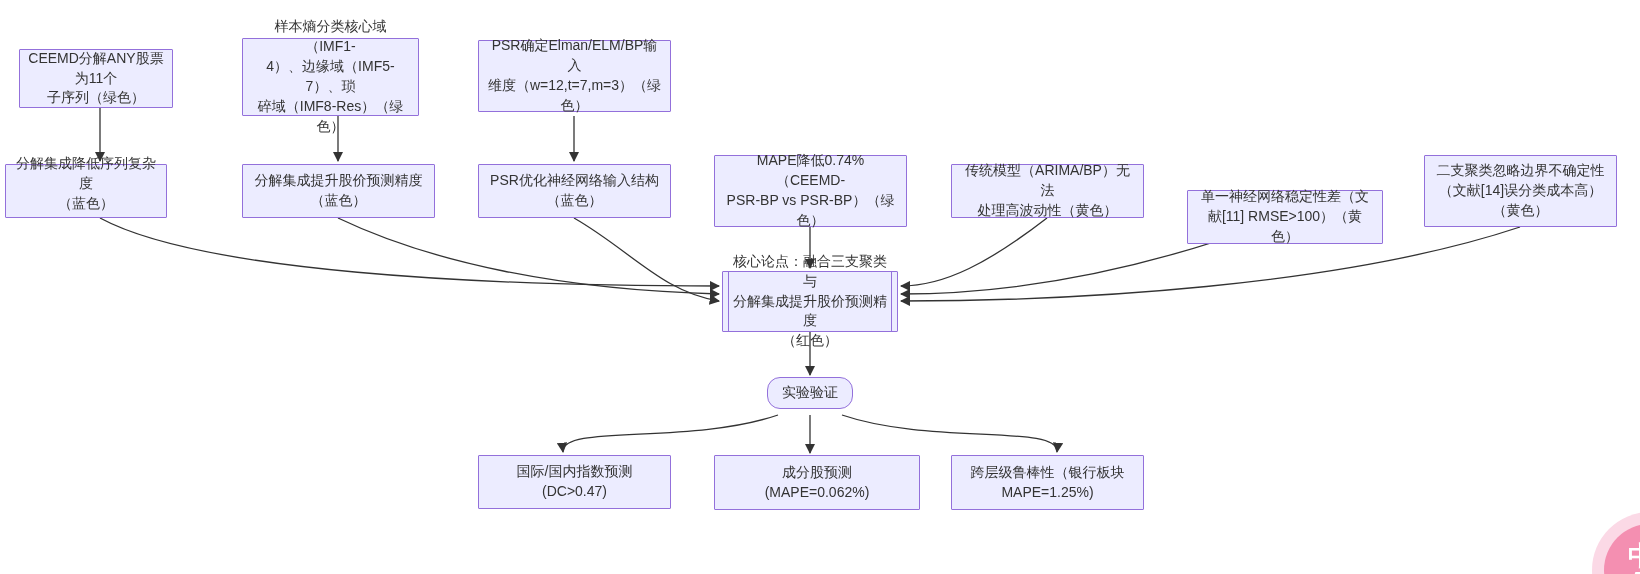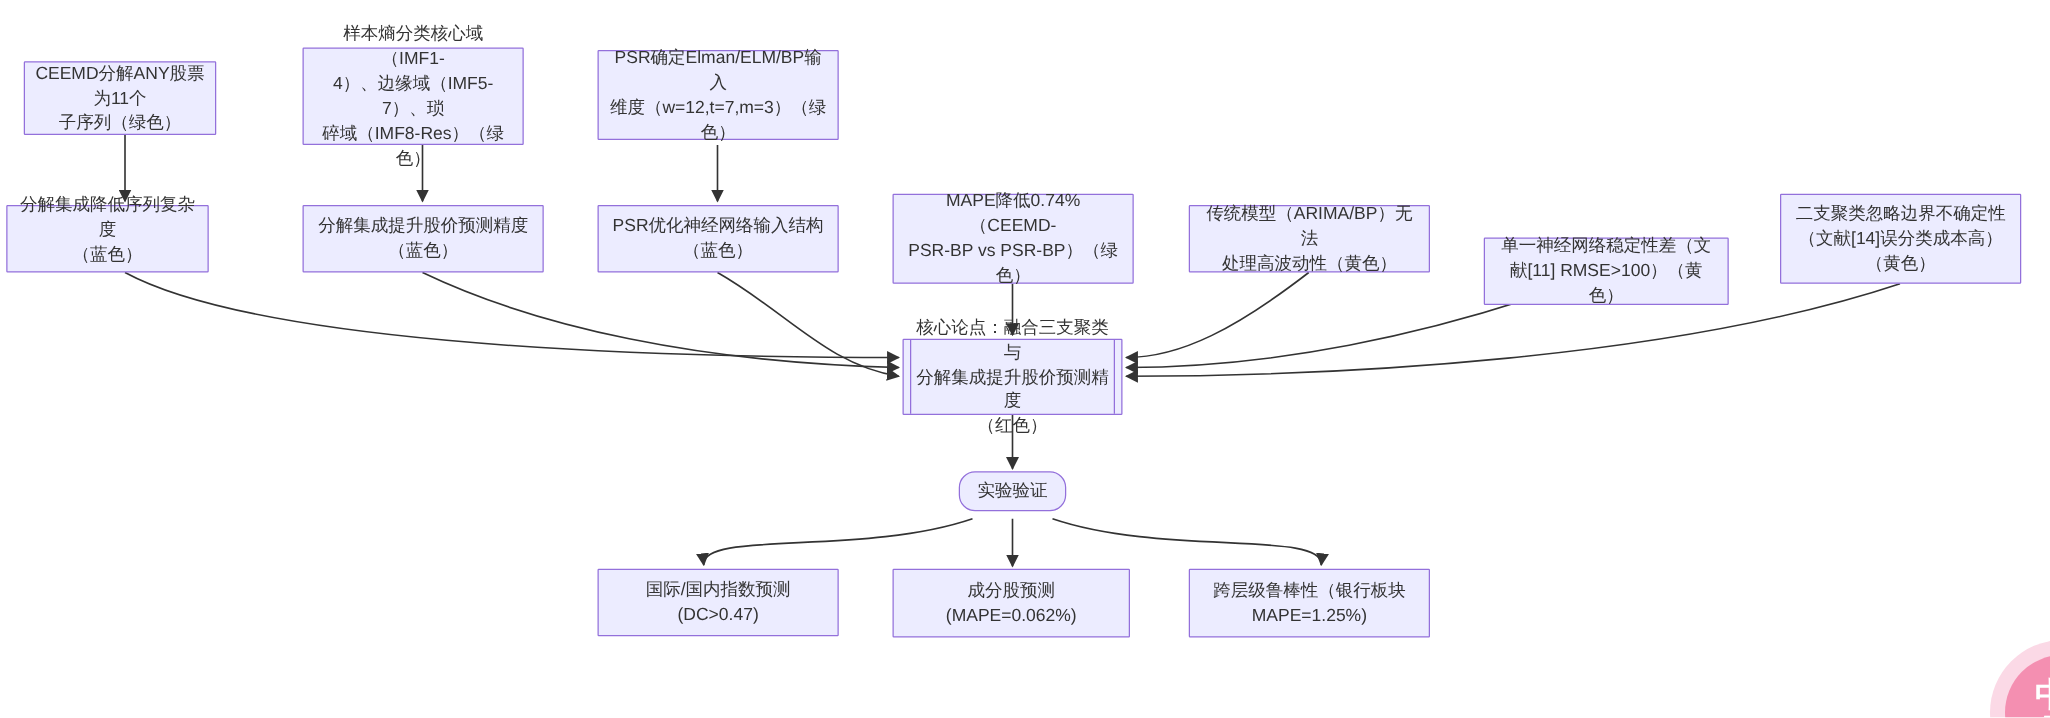--- a/index.html
+++ b/index.html
@@ -155,21 +155,21 @@
 
   <div class="node" style="left:767px; top:377px; width:86px; height:32px;border-radius:13px;">
     <span class="lbl">实验验证</span>
   </div>
 
   <div class="node" style="left:478px; top:455px; width:193px; height:54px;">
     <span class="lbl">国际/国内指数预测
 (DC&gt;0.47)</span>
   </div>
 
-  <div class="node" style="left:714px; top:455px; width:190px; height:55px;">
+  <div class="node" style="left:714px; top:455px; width:206px; height:55px;">
     <span class="lbl">成分股预测
 (MAPE=0.062%)</span>
   </div>
 
   <div class="node" style="left:951px; top:455px; width:193px; height:55px;">
     <span class="lbl">跨层级鲁棒性（银行板块
 MAPE=1.25%)</span>
   </div>
 
   <div class="badge-halo"></div>

